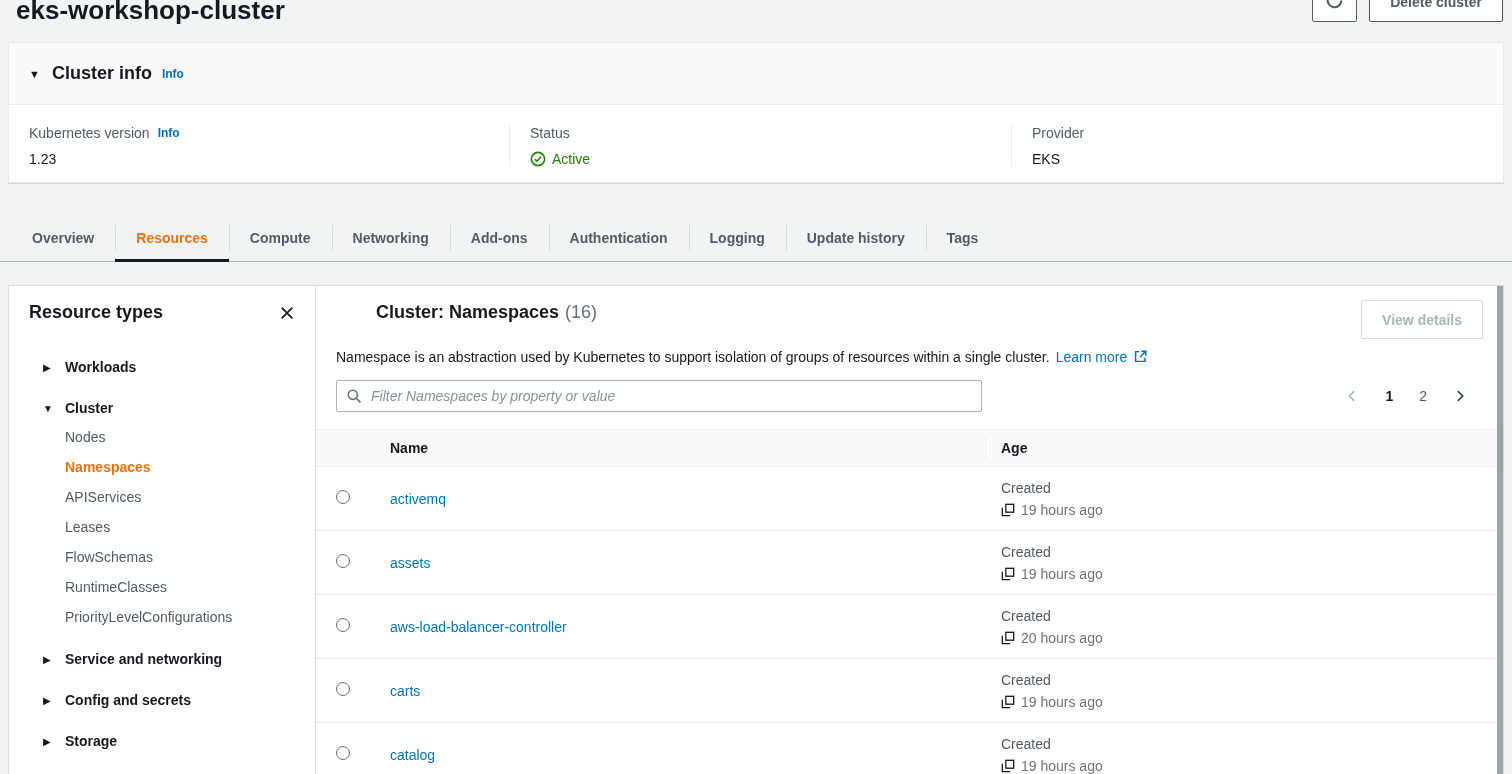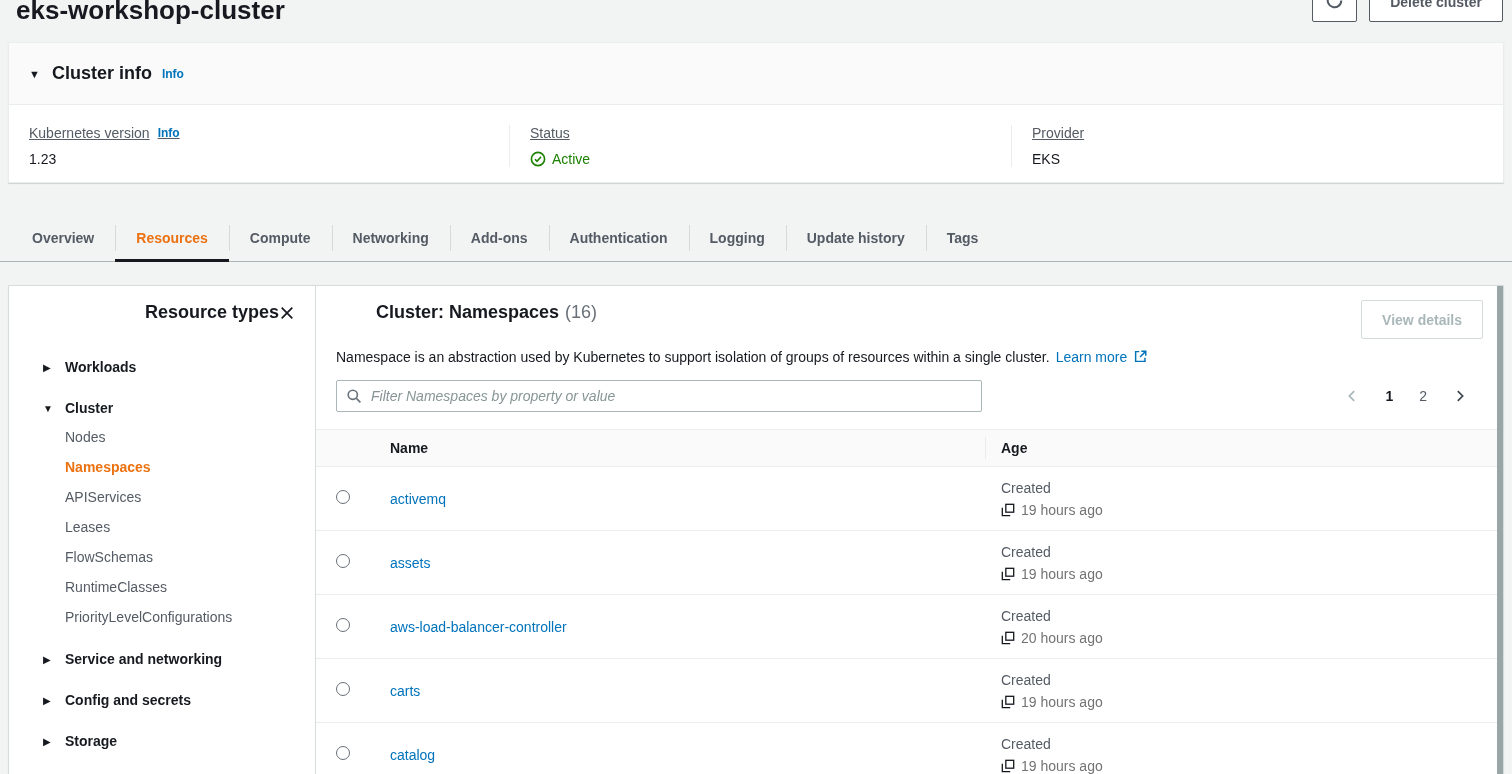--- a/index.html
+++ b/index.html
@@ -34,21 +34,21 @@
   .card-header {
     height:62px; background:#fafafa; border-bottom:1px solid #eaeded;
     display:flex; align-items:center; padding:0 20px;
   }
   .caret { font-size:11px; color:#16191f; margin-right:12px; }
   .card-title { font-size:18px; font-weight:700; color:#16191f; }
   .info-link { font-size:12px; font-weight:700; color:#0073bb; margin-left:10px; cursor:pointer; }
   .card-body { display:grid; grid-template-columns:500px 502px 1fr; padding:20px 0 0 0; }
   .info-col { padding:0 20px; }
   .info-col + .info-col { border-left:1px solid #eaeded; }
-  .field-label { color:#545b64; font-size:14px; display:flex; align-items:center; gap:8px;text-decoration:underline; }
+  .field-label { color:#545b64; font-size:14px; display:flex; align-items:center; gap:8px; }
   .field-value { margin-top:10px; font-size:14px; color:#16191f; display:flex; align-items:center; gap:6px; }
   .status-green { color:#1d8102; }
 
   
   .tabs-bar {
     position:absolute; top:215px; left:0; right:0; height:47px;
     border-bottom:1px solid #aab7b8; display:flex; padding-left:11px;
   }
   .tab {
     position:relative; display:flex; align-items:center; padding:0 21px;
@@ -69,21 +69,21 @@
     background:#fff; border:1px solid #d5dbdb; border-radius:1px;
     box-shadow:0 1px 1px 0 rgba(0,28,36,.15);
     display:flex;
   }
   .scrollbar-thumb {
     position:absolute; right:0; top:0; bottom:0; width:6px; background:#9aa5a6;
   }
 
   
   .left-panel { width:307px; border-right:1px solid #d5dbdb; padding:16px 12px 0 12px; flex-shrink:0; }
-  .left-header { display:flex; align-items:center; justify-content:flex-end; padding:0 8px 0 8px; }
+  .left-header { display:flex; align-items:center; justify-content:space-between; padding:0 8px 0 8px; }
   .left-title { font-size:18px; font-weight:700; color:#16191f; }
   .close-btn { cursor:pointer; display:flex; align-items:center; }
   .tree { margin-top:30px; }
   .tree-group { display:flex; align-items:center; gap:11px; padding:6px 0 6px 22px; margin-top:13px; cursor:pointer; }
   .tree-group:first-child { margin-top:0; }
   .group-caret { font-size:10px; color:#16191f; width:11px; }
   .group-label { font-size:14px; font-weight:700; color:#16191f; }
   .tree-children { padding-left:44px; }
   .tree-child { font-size:14px; color:#545b64; line-height:30px; cursor:pointer; }
   .tree-child.selected { color:#ec7211; font-weight:700; }

